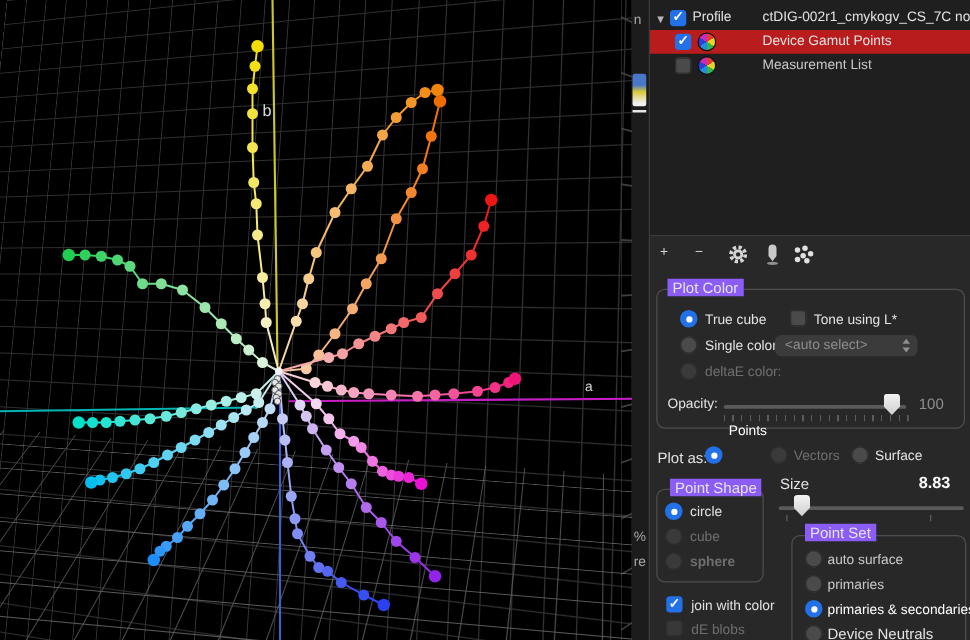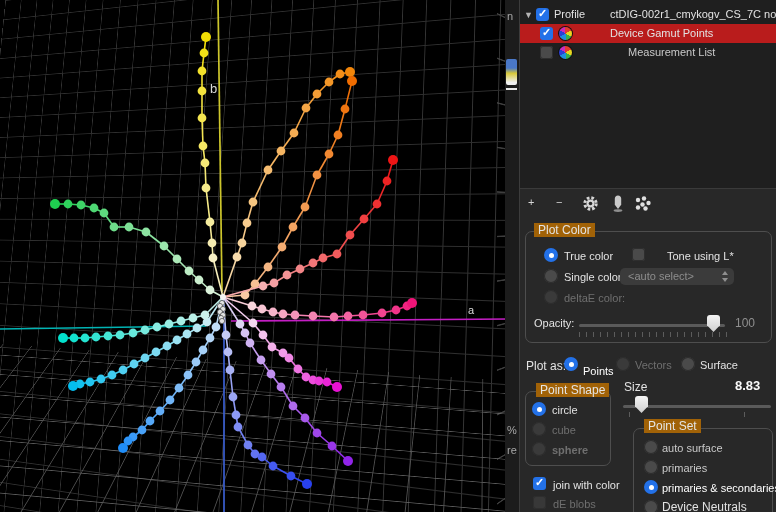--- a/index.html
+++ b/index.html
@@ -44,21 +44,21 @@
   .cb.on{background:#2371e8;box-shadow:none;}
   .cb.on::after{content:"\2713";position:absolute;left:2px;top:-1px;color:#fff;font-size:11px;font-weight:bold;}
   .wheel{display:inline-block;width:13px;height:13px;border-radius:50%;
     background:conic-gradient(#e23d2e 0 60deg,#e8d51f 0 120deg,#35b44a 0 180deg,#1f8fe0 0 240deg,#2b3fd6 0 300deg,#c92bbd 0 360deg);
     box-shadow:0 0 0 1px #111;}
   .radio{display:inline-block;width:14px;height:14px;border-radius:50%;background:#4a4a4a;box-shadow:inset 0 0 0 1px #2c2c2c;position:relative;}
   .radio.dim{background:#3a3a3a;}
   .radio.on{background:#2371e8;box-shadow:none;}
   .radio.on::after{content:"";position:absolute;left:4.5px;top:4.5px;width:5px;height:5px;border-radius:50%;background:#fff;}
   .gbox{position:absolute;border:1px solid #4e4e4e;border-radius:7px;}
-  .glabel{position:absolute;background:#a16207;padding:0 4px;font-size:12px;color:#e4e4e4;z-index:2;}
+  .glabel{position:absolute;background:#8b5cf6;padding:0 4px;font-size:12px;color:#e4e4e4;z-index:2;}
   .dd{position:absolute;width:114px;height:17px;background:#3b3b3b;border-radius:5px;color:#8d8d8d;line-height:17px;padding-left:8px;box-sizing:border-box;}
   .chev{position:absolute;right:5px;top:2px;width:7px;height:13px;}
   .chev::before,.chev::after{content:"";position:absolute;left:0;border-left:3.5px solid transparent;border-right:3.5px solid transparent;}
   .chev::before{top:1px;border-bottom:4px solid #909090;}
   .chev::after{bottom:1px;border-top:4px solid #909090;}
   .track{position:absolute;height:3px;background:#5a5a5a;border-radius:2px;}
   .sthumb{position:absolute;width:13px;height:17px;background:linear-gradient(#f4f4f4,#cfcfcf);
     clip-path:polygon(0 0,100% 0,100% 60%,50% 100%,0 60%);border-radius:3px 3px 0 0;}
   .ticks{position:absolute;height:5px;background:repeating-linear-gradient(90deg,#5c5c5c 0 1px,transparent 1px 7px);}
   .tick1{position:absolute;width:1px;height:5px;background:#5c5c5c;}
@@ -408,21 +408,21 @@
         <span class="abs lbl" style="left:90px;top:3px;">ctDIG-002r1_cmykogv_CS_7C no...</span>
       </div>
       <div class="row sel-on" style="top:24px;">
         <span class="abs cb on" style="left:20px;top:3px;"></span>
         <span class="abs wheel" style="left:39px;top:3px;"></span>
         <span class="abs lbl" style="left:90px;top:3px;">Device Gamut Points</span>
       </div>
       <div class="row" style="top:43px;">
         <span class="abs cb" style="left:20px;top:3px;"></span>
         <span class="abs wheel" style="left:39px;top:3px;"></span>
-        <span class="abs lbl semitx" style="left:90px;top:3px;margin-left:18px;">Measurement List</span>
+        <span class="abs lbl semitx" style="left:90px;top:3px;">Measurement List</span>
       </div>
     </div>
 
     <div>
       <span class="abs tb sign" style="left:8px;top:196px;">+</span>
       <span class="abs tb sign" style="left:36px;top:196px;">−</span>
       <svg class="abs" style="left:62px;top:195px;" width="17" height="17" viewBox="0 0 17 17">
         <circle cx="8.5" cy="8.5" r="5.7" fill="none" stroke="#d6d6d6" stroke-width="3" stroke-dasharray="2.6 1.9"></circle>
         <circle cx="8.5" cy="8.5" r="4" fill="#d6d6d6"></circle>
           <circle cx="8.5" cy="8.5" r="1.8" fill="#282828"></circle>
@@ -439,40 +439,40 @@
             <circle cx="8.5" cy="9.5" r="2.2"></circle>
             <circle cx="4" cy="12.5" r="2.2"></circle>
             <circle cx="11.5" cy="13.5" r="2.2"></circle>
           </g>
       </svg>
     </div>
 
     <span class="glabel" style="left:14px;top:223px;">Plot Color</span>
     <div class="gbox" style="left:5px;top:231px;width:245px;height:110px;"></div>
     <span class="abs radio on" style="left:24px;top:248px;"></span>
-    <span class="abs lbl" style="left:44px;top:250px;">True color</span>
+    <span class="abs lbl" style="left:44px;top:250px;">True cube</span>
     <span class="abs cb" style="left:112px;top:248px;"></span>
-    <span class="abs lbl" style="left:131px;top:250px;margin-left:16px;">Tone using L*</span>
+    <span class="abs lbl" style="left:131px;top:250px;">Tone using L*</span>
     <span class="abs radio" style="left:24px;top:269px;"></span>
     <span class="abs lbl" style="left:44px;top:271px;">Single color:</span>
     <div class="dd" style="left:100px;top:268px;">
       <span>&lt;auto select&gt;</span>
       <span class="chev"></span>
     </div>
     <span class="abs radio dim" style="left:24px;top:290px;"></span>
     <span class="abs lbl dimtx" style="left:44px;top:292px;">deltaE color:</span>
     <span class="abs lbl" style="left:14px;top:317px;">Opacity:</span>
     <div class="track" style="left:59px;top:324px;width:146px;"></div>
     <div class="sthumb" style="left:187px;top:315px;"></div>
     <div class="ticks" style="left:59px;top:332px;width:148px;"></div>
     <span class="abs" style="left:215px;top:316px;color:#8f8f8f;font-size:12px;">100</span>
 
     <span class="abs lbl" style="left:6px;top:359px;font-size:12px;">Plot as:</span>
     <span class="abs radio on" style="left:44px;top:357px;"></span>
-    <span class="abs lbl" style="left:63px;top:365px;color:#fff;">Points</span>
+    <span class="abs lbl" style="left:63px;top:339px;color:#fff;">Points</span>
     <span class="abs radio dim" style="left:96px;top:357px;"></span>
     <span class="abs lbl dimtx" style="left:115px;top:359px;">Vectors</span>
     <span class="abs radio" style="left:161px;top:357px;"></span>
     <span class="abs lbl" style="left:180px;top:359px;">Surface</span>
 
     <span class="glabel" style="left:16px;top:383px;">Point Shape</span>
     <div class="gbox" style="left:5px;top:391px;width:84px;height:73px;"></div>
     <span class="abs radio on" style="left:12px;top:402px;"></span>
     <span class="abs lbl" style="left:32px;top:404px;">circle</span>
     <span class="abs radio dim" style="left:12px;top:422px;"></span>

